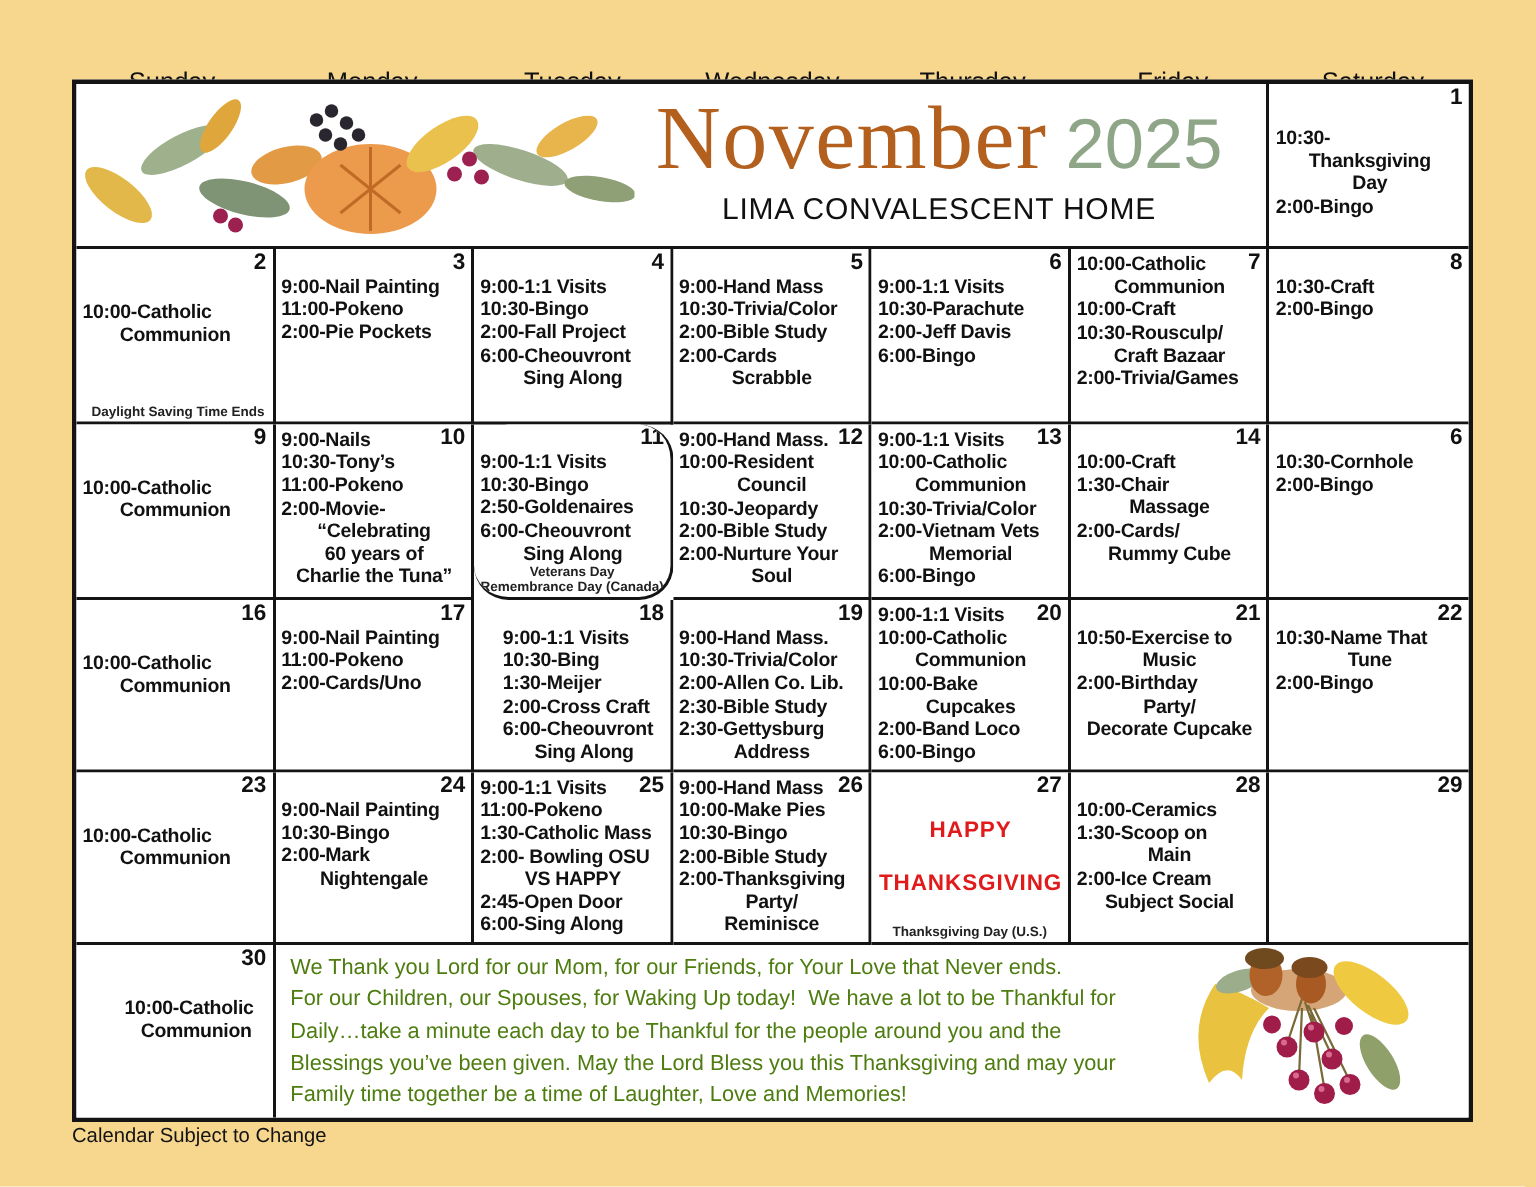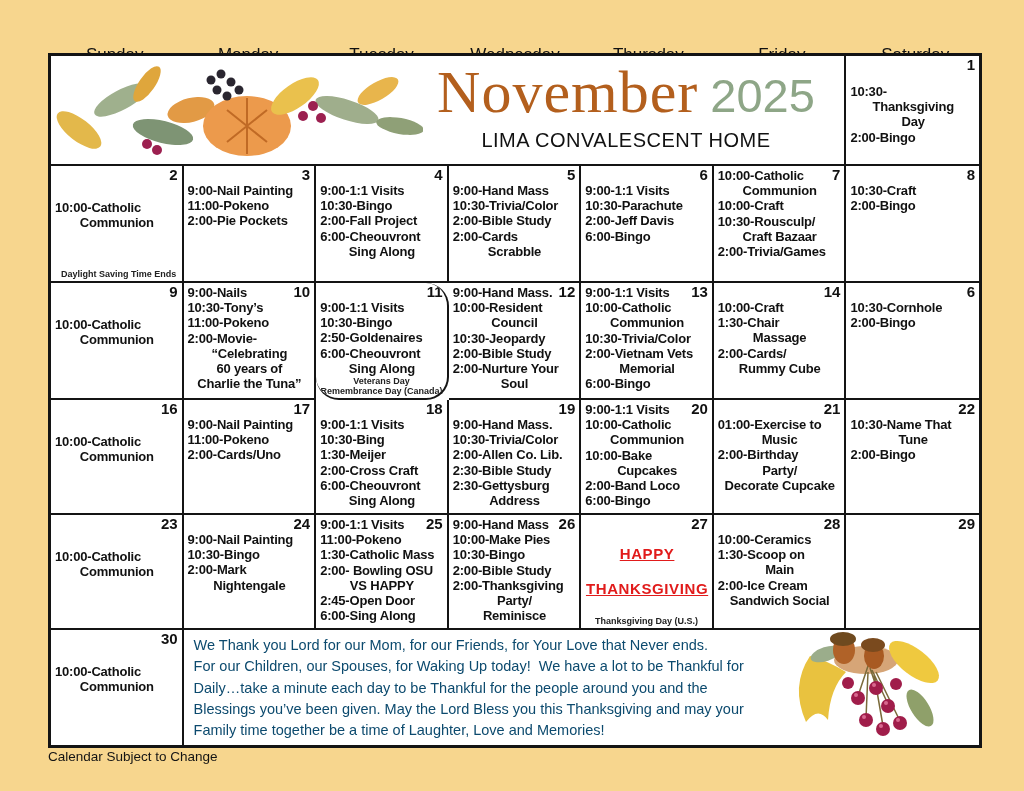--- a/index.html
+++ b/index.html
@@ -25,34 +25,34 @@
   .events{padding:1px 3px 0 4px;font-weight:bold;font-size:13px;line-height:15.2px;letter-spacing:-0.2px;}
   .events.normal{margin-top:16px;}
   .events.compact{margin-top:1px;}
   .events.sunday{margin-top:33px;}
   .events.nov1{margin-top:27px;}
   .line.cont{text-align:center;}
   .note{position:absolute;bottom:2px;left:0;right:0;font-size:9px;line-height:10px;font-weight:bold;color:#222;}
   .note.left{text-align:left;padding-left:10px;}
   .note.center{text-align:center;}
   .events.holiday{margin-top:30px;text-align:center;font-size:15px;letter-spacing:0.6px;}
-  .events.holiday .line{margin-bottom:20px;text-decoration:underline;}
+  .events.holiday .line{margin-bottom:20px;}
   .colored-line{white-space:pre;}
   .events .osu-block{margin-top:13px;}
   .gap{margin-left:28px;}
   
   .title-cell{grid-row:1;grid-column:1/7;}
   .title-text{position:absolute;left:352px;top:2px;width:446px;text-align:center;white-space:nowrap;}
   .month{font-family:"Liberation Serif",serif;font-size:60px;color:#B35F1D;letter-spacing:1px;}
   .year{font-size:47px;color:#8EA687;margin-left:12px;}
   .subtitle{font-size:20px;color:#111;letter-spacing:0.5px;margin-top:2px;white-space:nowrap;}
   .leaves-svg{position:absolute;left:0px;top:2px;}
   
   .message-cell{grid-row:6;grid-column:2/8;border-right:none;}
-  .message-text{position:absolute;left:10px;top:5px;font-size:14.5px;line-height:21.3px;white-space:pre;color:#0c4a6e;}
+  .message-text{position:absolute;left:10px;top:5px;font-size:14.5px;line-height:21.3px;white-space:pre;color:#4d7c0f;}
   .acorn-svg{position:absolute;right:26px;top:-2px;}
   
   .footer-note{position:absolute;left:48px;top:749px;font-size:13.5px;color:#141414;}
 </style>
 </head>
 <body>
 
 <div class="weekday-row">
   <div class="weekday">Sunday</div>
   <div class="weekday">Monday</div>
@@ -296,21 +296,21 @@
       </div>
     </div>
     <div class="cell" style="grid-area: 4 / 2;">
       <div class="date-num">17</div>
       <div class="events normal">
         <div class="line">9:00-Nail Painting</div>
         <div class="line">11:00-Pokeno</div>
         <div class="line">2:00-Cards/Uno</div>
       </div>
     </div>
-    <div class="cell" style="grid-area: 4 / 3;">
+    <div class="cell" style="grid-area: 4 / 3; padding-left: 15px;">
       <div class="date-num">18</div>
       <div class="events normal">
         <div class="line">9:00-1:1 Visits</div>
         <div class="line">10:30-Bing</div>
         <div class="line">1:30-Meijer</div>
         <div class="line">2:00-Cross Craft</div>
         <div class="line">6:00-Cheouvront</div>
         <div class="line cont">Sing Along</div>
       </div>
     </div>
@@ -333,21 +333,21 @@
         <div class="line cont">Communion</div>
         <div class="line">10:00-Bake</div>
         <div class="line cont">Cupcakes</div>
         <div class="line">2:00-Band Loco</div>
         <div class="line">6:00-Bingo</div>
       </div>
     </div>
     <div class="cell" style="grid-area: 4 / 6;">
       <div class="date-num">21</div>
       <div class="events normal">
-        <div class="line">01:00-Exercise to</div>
+        <div class="line">10:50-Exercise to</div>
         <div class="line cont">Music</div>
         <div class="line">2:00-Birthday</div>
         <div class="line cont">Party/</div>
         <div class="line cont">Decorate Cupcake</div>
       </div>
     </div>
     <div class="cell last-col" style="grid-area: 4 / 7;">
       <div class="date-num">22</div>
       <div class="events normal">
         <div class="line">10:30-Name That</div>
@@ -405,27 +405,27 @@
         <div class="note-line">Thanksgiving Day (U.S.)</div>
       </div>
     </div>
     <div class="cell" style="grid-area: 5 / 6;">
       <div class="date-num">28</div>
       <div class="events normal">
         <div class="line">10:00-Ceramics</div>
         <div class="line">1:30-Scoop on</div>
         <div class="line cont">Main</div>
         <div class="line">2:00-Ice Cream</div>
-        <div class="line cont">Sandwich Social</div>
+        <div class="line cont">Subject Social</div>
       </div>
     </div>
     <div class="cell last-col" style="grid-area: 5 / 7;">
       <div class="date-num">29</div>
     </div>
-    <div class="cell last-row" style="grid-area: 6 / 1;">
+    <div class="cell last-row" style="grid-area: 6 / 1; padding-left: 28px;">
       <div class="date-num">30</div>
       <div class="events sunday">
         <div class="line">10:00-Catholic</div>
         <div class="line cont">Communion</div>
       </div>
     </div>
   </div>
 
 <div class="footer-note">Calendar Subject to Change</div>
 

